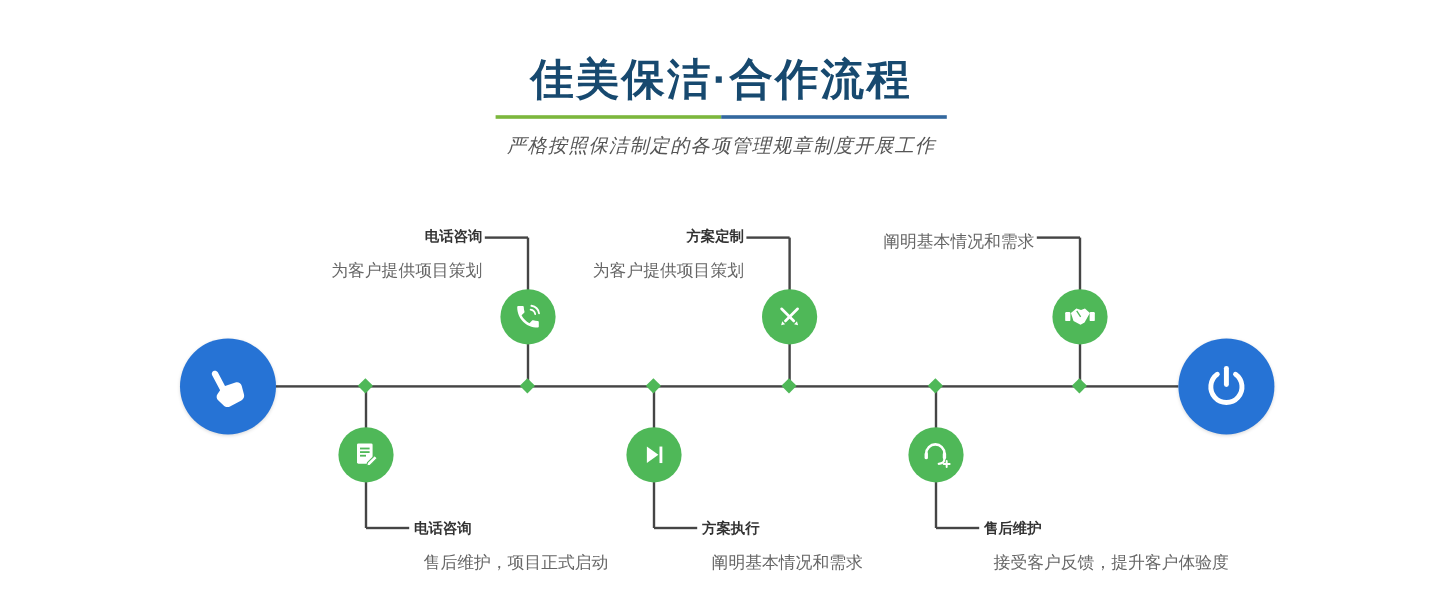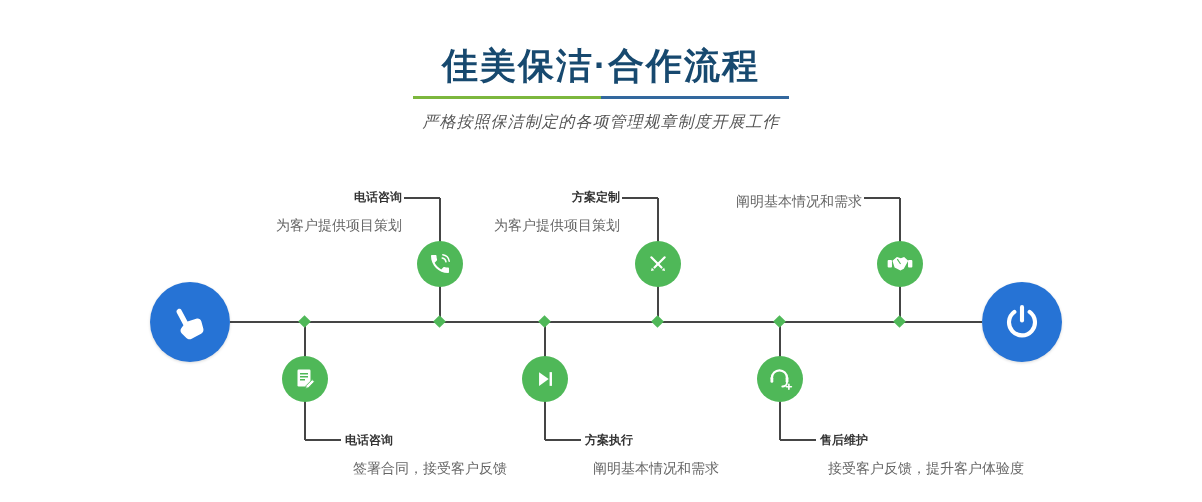--- a/index.html
+++ b/index.html
@@ -139,21 +139,21 @@
   <div class="toplabel" style="left:360px;">
     <div class="step-title">方案定制</div>
     <div class="step-desc">为客户提供项目策划</div>
   </div>
   <div class="toplabel" style="left:602px;">
     <div class="step-desc">阐明基本情况和需求</div>
   </div>
 
   <div class="botlabel" style="left:345px;">
     <div class="step-title">电话咨询</div>
-    <div class="step-desc">签署合同，接受客户反馈</div>
+    <div class="step-desc">售后维护，项目正式启动</div>
   </div>
   <div class="botlabel" style="left:585px;">
     <div class="step-title">方案执行</div>
     <div class="step-desc">阐明基本情况和需求</div>
   </div>
   <div class="botlabel" style="left:820px;">
     <div class="step-title">售后维护</div>
     <div class="step-desc">接受客户反馈，提升客户体验度</div>
   </div>
 

